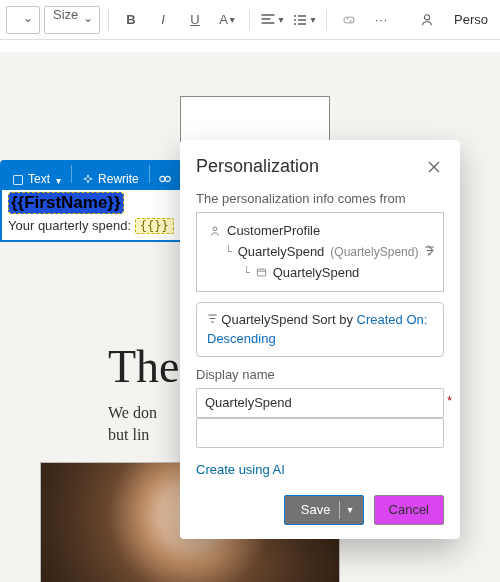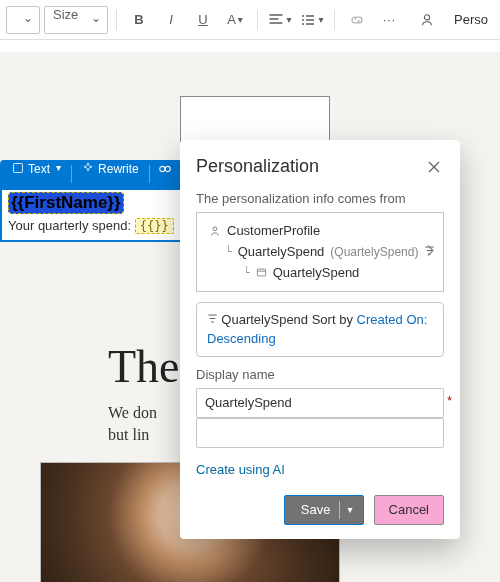--- a/index.html
+++ b/index.html
@@ -66,21 +66,21 @@
     align-items:center;
     background:#0078d4;
     color:#fff;
     border-radius:4px 4px 0 0;
     height:28px;
     padding:0 6px;
     gap:4px;
     width: fit-content;
   }
   .mini-item {
-    display:flex; align-items:flex-start; gap:4px;
+    display:flex; align-items:flex-end; gap:4px;
     padding: 0 6px; height:24px; border-radius:3px;
     font-size:12px;
   }
   .mini-sep { width:1px; height:18px; background:rgba(255,255,255,0.35);}
 
   
   .content-block {
     border: 2px solid #0078d4;
     background:#fff;
     padding: 2px 6px 6px 6px;
@@ -208,21 +208,21 @@
   .display-wrap { position:relative; }
   .required-star { position:absolute; right:-8px; top:6px; color:#a80000; font-size:12px;}
   .create-ai { color:#0369a1; font-size:13px; margin-top:14px; display:inline-block;}
   .panel-footer {
     display:flex; justify-content:flex-end; gap:10px;
     margin-top:18px;
   }
   .btn {
     height:30px; padding:0 14px;
     border:1px solid #8a8886;
-    background:#f9a8d4;
+    background:#d946ef;
     border-radius:2px;
     font-size:13px;
     display:flex;align-items:center;justify-content:center;
   }
   .btn.primary {
     background:#737373; color:#fff; border-color:#0078d4;
     padding:0 10px 0 16px;
     gap:8px;
   }
   .btn.primary .divider { width:1px; height:18px; background:rgba(255,255,255,0.5);}
@@ -240,21 +240,21 @@
   }
 </style>
 </head>
 <body>
 
 <div class="toolbar">
   <div class="tb-select" style="width:34px">
     <span></span>
     <span class="chev">⌄</span>
   </div>
-  <div class="tb-select" style="width:64px">
+  <div class="tb-select" style="width:56px">
     <span>Size</span>
     <span class="chev">⌄</span>
   </div>
   <div class="tb-sep"></div>
   <div class="tb-btn">
       <b>B</b>
     </div>
   <div class="tb-btn">
       <i>I</i>
     </div>

